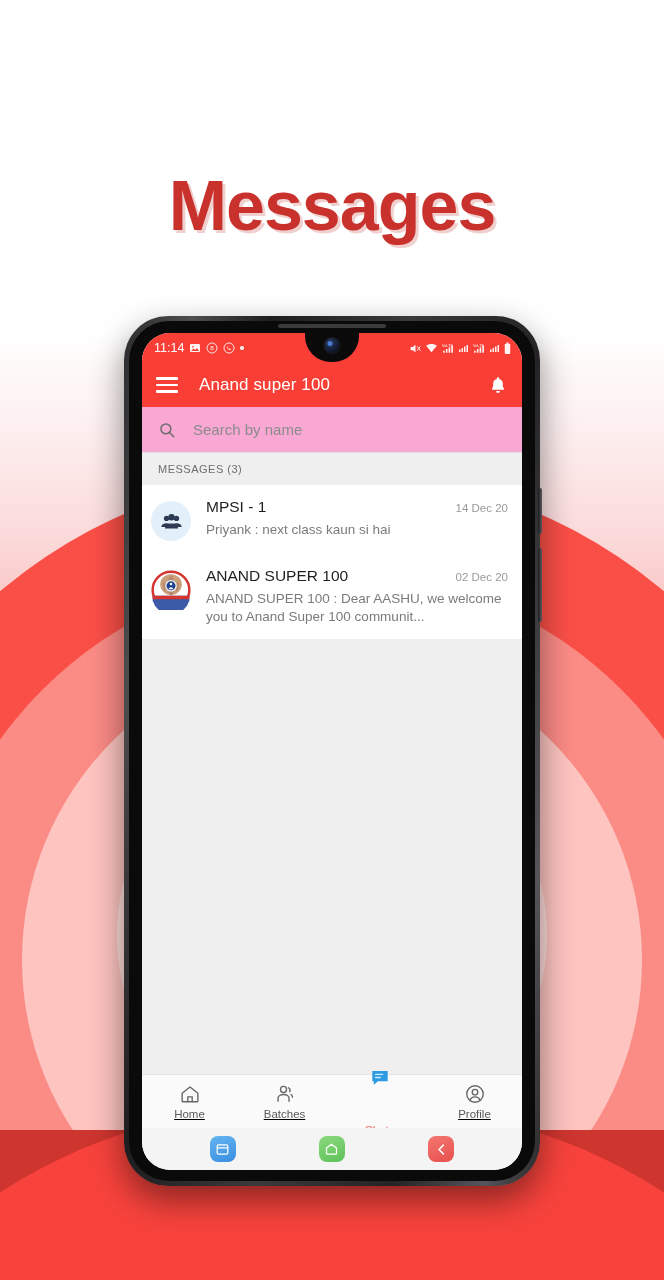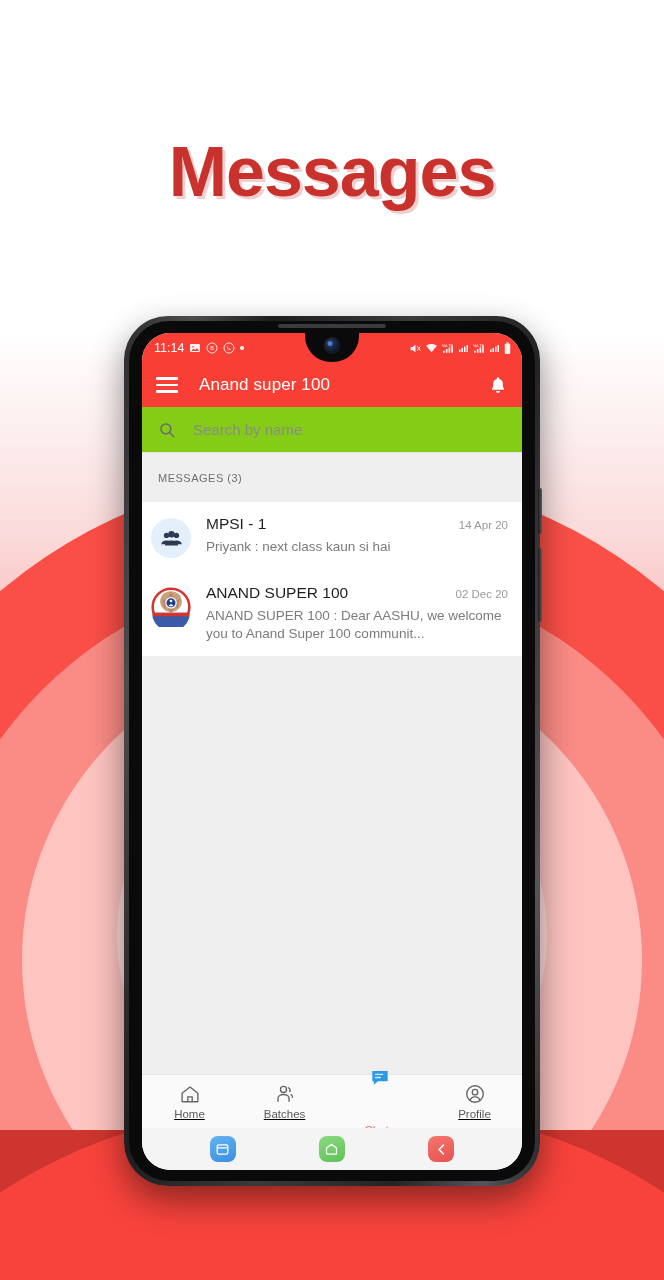--- a/index.html
+++ b/index.html
@@ -29,21 +29,21 @@
     background:#cf352f;
   }
   .bg-bottom-circle {
     position:absolute; left:50%; transform:translateX(-50%);
     bottom:-520px; width:980px; height:700px; border-radius:50%;
     background:#f8433c;
   }
 
   
   #title {
-    position:absolute; top:132px; left:0; right:0;
+    position:absolute; top:166px; left:0; right:0;
     text-align:center; z-index:3;
     font-size:70px; font-weight:bold; color:#c9312c;
     letter-spacing:-1px;
     text-shadow:3px 3px 0 rgba(180,40,35,0.22);
   }
 
   
   #phone {
     position:absolute; left:124px; top:316px;
     width:416px; height:870px;
@@ -124,35 +124,35 @@
     display:flex; align-items:center; padding:0 14px;
     color:#fff;
   }
   .hamburger { width:22px; display:flex; flex-direction:column; gap:4px; cursor:pointer; }
   .hamburger span { display:block; height:2.5px; background:#fff; border-radius:1px; }
   .appbar-title { margin-left:21px; font-size:17px; font-weight:400; letter-spacing:.1px; }
   .bell { margin-left:auto; width:20px; height:22px; }
 
   
   .searchbar {
-    height:46px; background:#84cc16; flex:0 0 auto;
+    height:46px; background:#f9a8d4; flex:0 0 auto;
     display:flex; align-items:center; padding:0 16px;
     border-bottom:1px solid #e3e3e3;
   }
   .search-ico { width:18px; height:18px; flex:0 0 auto; }
   .search-input {
     border:none; outline:none; background:transparent;
     margin-left:17px; font-size:15px; color:#3b3b3b;
     font-family:"Liberation Sans", sans-serif; width:100%;
   }
   .search-input::placeholder { color:#8b8b8b; }
 
   
   .section-head {
-    height:49px; background:#efefef; flex:0 0 auto;
+    height:32px; background:#efefef; flex:0 0 auto;
     display:flex; align-items:center; padding:0 16px;
     font-size:11px; letter-spacing:.5px; color:#6e6e6e;
   }
 
   
   .chat-list { background:#ffffff; flex:0 0 auto; }
   .chat-row {
     display:flex; align-items:flex-start;
     padding:13px 14px 13px 9px;
     min-height:66px;
@@ -340,21 +340,21 @@
             <circle cx="16.8" cy="9" r="2.5" fill="#2c3a52"></circle>
             <path d="M2.2 17.4c0-2.3 2.2-3.6 5-3.6s5 1.3 5 3.6z" fill="#2c3a52"></path>
             <path d="M11.8 17.4c0-2.3 2.2-3.6 5-3.6s5 1.3 5 3.6z" fill="#2c3a52"></path>
             <circle cx="12" cy="8" r="3.1" fill="#2c3a52"></circle>
             <path d="M5.7 18.6c0-3 2.8-4.8 6.3-4.8s6.3 1.8 6.3 4.8z" fill="#2c3a52"></path>
           </svg>
         </div>
         <div class="chat-body">
           <div class="chat-top">
             <span class="chat-name">MPSI - 1</span>
-            <span class="chat-date">14 Apr 20</span>
+            <span class="chat-date">14 Dec 20</span>
           </div>
           <div class="chat-prev">Priyank :  next class kaun si hai</div>
         </div>
       </div>
 
 
       <div class="chat-row">
         <div class="avatar logo">
           <svg width="40" height="40" viewBox="0 0 48 48">
             <circle cx="24" cy="24" r="23" fill="#ffffff"></circle>

